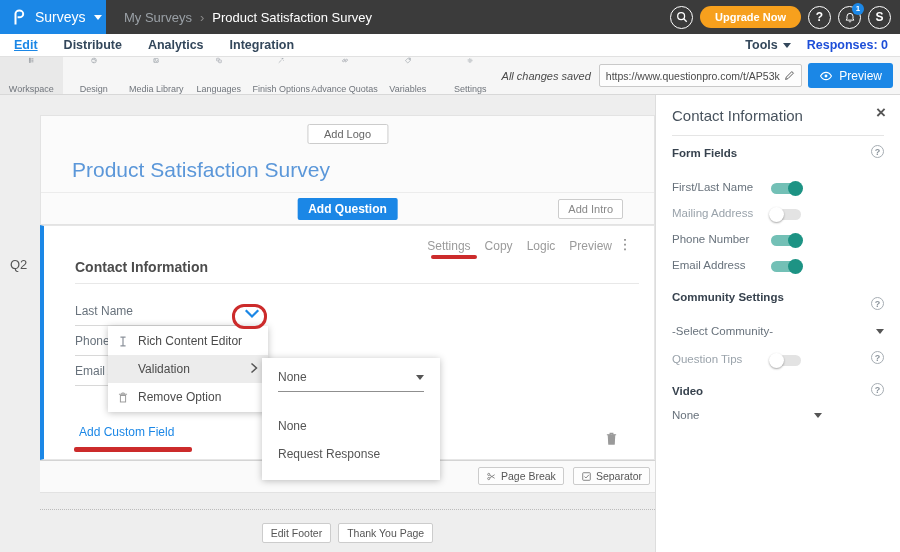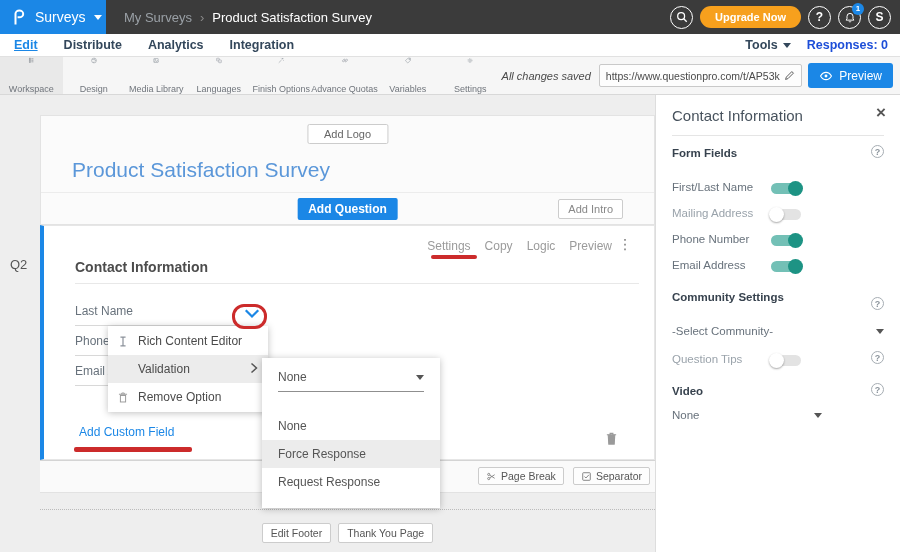--- a/index.html
+++ b/index.html
@@ -366,21 +366,20 @@
       </div>
     </div>
 
     <div class="submenu">
       <div class="sub-select">
         <span>None</span>
         <span class="caret-d" style="border-top-color:#555;"></span>
       </div>
       <div class="sub-options">
         <div class="sub-opt">None</div>
-        <div class="sub-opt hl">Force Response</div>
         <div class="sub-opt">Request Response</div>
       </div>
     </div>
 
     <aside class="right-panel">
       <div class="rp-title">Contact Information</div>
       <span class="rp-close">×</span>
       <div class="rp-div"></div>
 
       <div class="rp-h" style="top:52px;">Form Fields</div>

